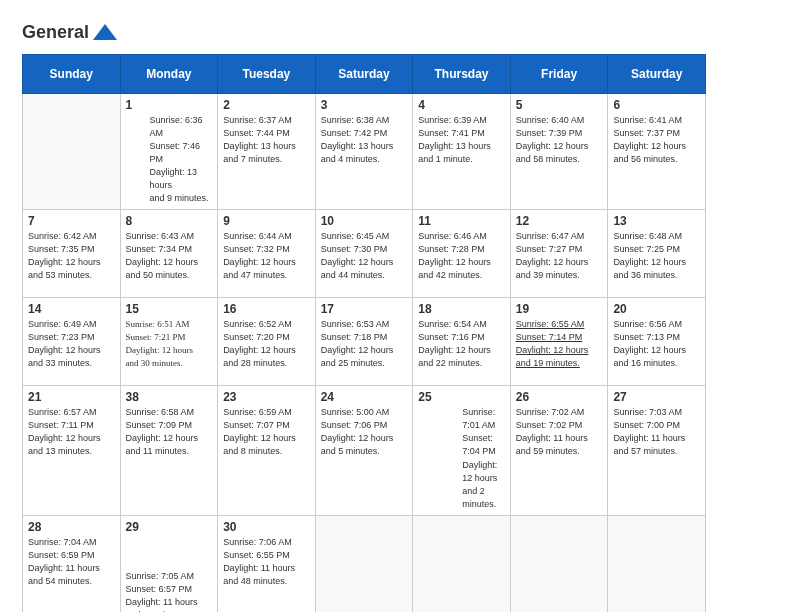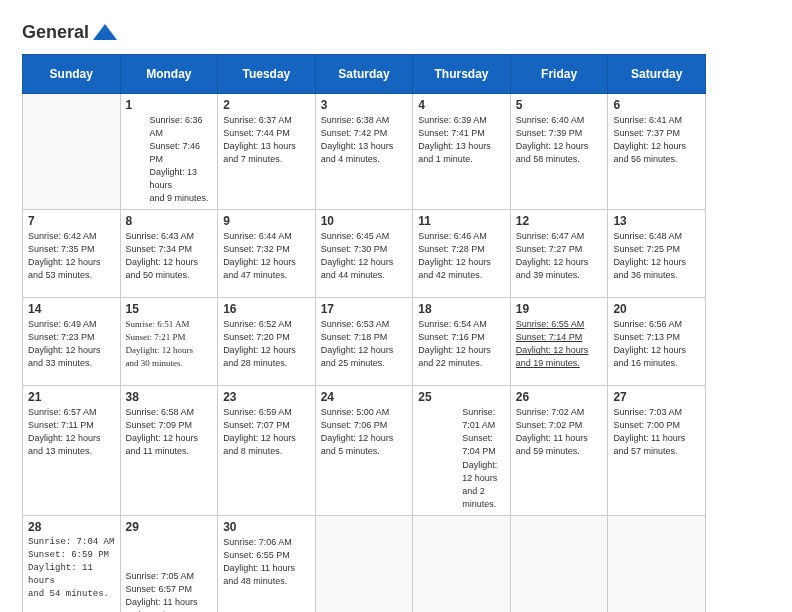--- a/index.html
+++ b/index.html
@@ -318,21 +318,21 @@
             <span class="day-num">27</span>
             <div class="day-info" style="white-space: pre-line;">Sunrise: 7:03 AM
 Sunset: 7:00 PM
 Daylight: 11 hours
 and 57 minutes.</div>
           </td>
         </tr>
         <tr>
           <td>
             <span class="day-num">28</span>
-            <div class="day-info" style="white-space: pre-line; font-family: Liberation Mono, monospace;">Sunrise: 7:04 AM
+            <div class="day-info" style="white-space: pre-line;">Sunrise: 7:04 AM
 Sunset: 6:59 PM
 Daylight: 11 hours
 and 54 minutes.</div>
           </td>
           <td>
             <span class="day-num">29</span>
             <div class="day-info" style="white-space: pre-line; margin-top: 36px;">Sunrise: 7:05 AM
 Sunset: 6:57 PM
 Daylight: 11 hours
 and 51 minutes.</div>

